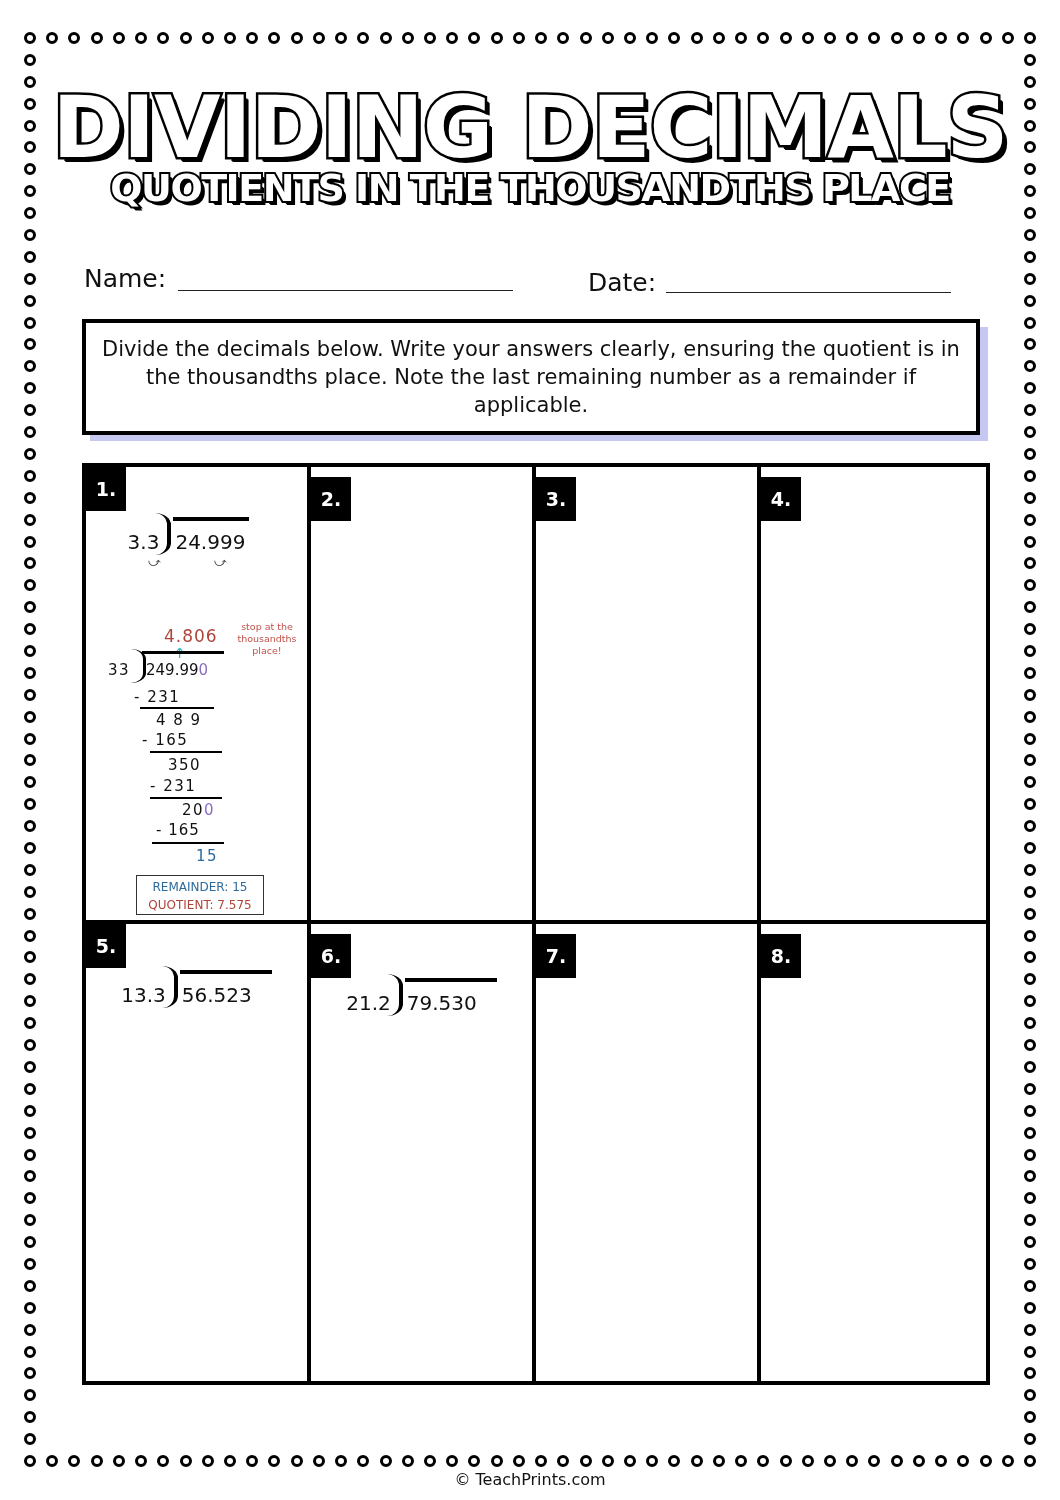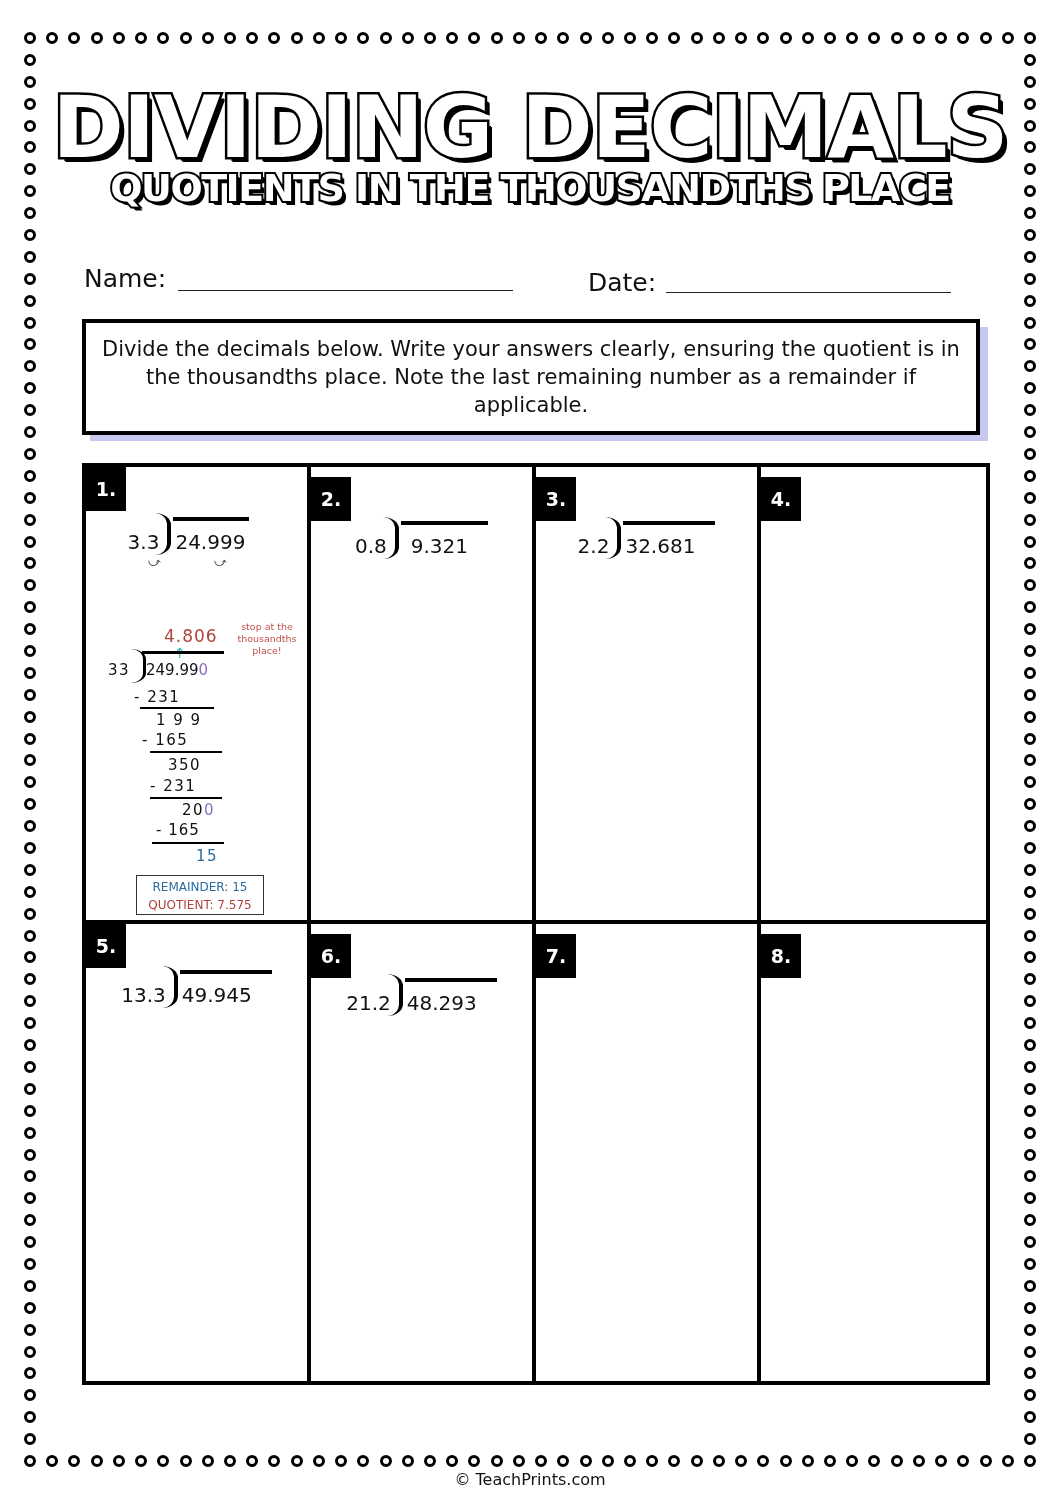--- a/index.html
+++ b/index.html
@@ -359,70 +359,60 @@
       <span class="arrow" style="left:128px; top:84px;">⤻</span>
       <div class="quot">4.806</div>
       <div class="stop">stop at the thousandths place!</div>
       <div class="uparrow">↑</div>
       <div class="work" style="left:22px; top:190px;">33</div>
       <div style="position:absolute; left:45px; top:178px; width:12px; height:34px; border-right:3px solid #000; border-radius:0 30px 30px 0 / 0 20px 20px 0;"></div>
       <div class="rule" style="left:56px; top:180px; width:82px; border-top-width:3px;"></div>
       <div class="work" style="left:60px; top:190px; letter-spacing:0;"><span>249.99</span><span class="purple">0</span></div>
       <div class="work" style="left:48px; top:217px;">- 231</div>
       <div class="rule" style="left:54px; top:236px; width:74px;"></div>
-      <div class="work" style="left:70px; top:240px;">1 9 9</div>
+      <div class="work" style="left:70px; top:240px;">4 8 9</div>
       <div class="work" style="left:56px; top:260px;">- 165</div>
       <div class="rule" style="left:64px; top:280px; width:72px;"></div>
       <div class="work" style="left:82px; top:285px;">350</div>
       <div class="work" style="left:64px; top:306px;">- 231</div>
       <div class="rule" style="left:64px; top:326px; width:72px;"></div>
       <div class="work" style="left:96px; top:330px;"><span>20</span><span class="purple">0</span></div>
       <div class="work" style="left:70px; top:350px; letter-spacing:1px;">-   165</div>
       <div class="rule" style="left:66px; top:371px; width:72px;"></div>
       <div class="work blue" style="left:110px; top:376px;">15</div>
       <div class="answer">
         <div class="blue">REMAINDER: 15</div>
         <div class="red">QUOTIENT: 7.575</div>
       </div>
     </div>
   </div>
 
   <div class="cell">
     <div class="num" style="top:10px;">2.</div>
-    <div class="ldiv">
-      <span class="divisor">0.8</span>
-      <span class="bracket"></span>
-      <span class="dividend" style="padding-left:10px;">9.321</span>
-    </div>
   </div>
   <div class="cell">
     <div class="num" style="top:10px;">3.</div>
-    <div class="ldiv">
-      <span class="divisor">2.2</span>
-      <span class="bracket"></span>
-      <span class="dividend">32.681</span>
-    </div>
   </div>
   <div class="cell">
     <div class="num" style="top:10px;">4.</div>
   </div>
   <div class="cell">
     <div class="num">5.</div>
     <div class="ldiv" style="top:40px;">
       <span class="divisor">13.3</span>
       <span class="bracket"></span>
-      <span class="dividend">49.945</span>
+      <span class="dividend">56.523</span>
     </div>
   </div>
   <div class="cell">
     <div class="num" style="top:10px;">6.</div>
     <div class="ldiv">
       <span class="divisor">21.2</span>
       <span class="bracket"></span>
-      <span class="dividend">48.293</span>
+      <span class="dividend">79.530</span>
     </div>
   </div>
   <div class="cell">
     <div class="num" style="top:10px;">7.</div>
   </div>
   <div class="cell">
     <div class="num" style="top:10px;">8.</div>
   </div>
 </div>
 

